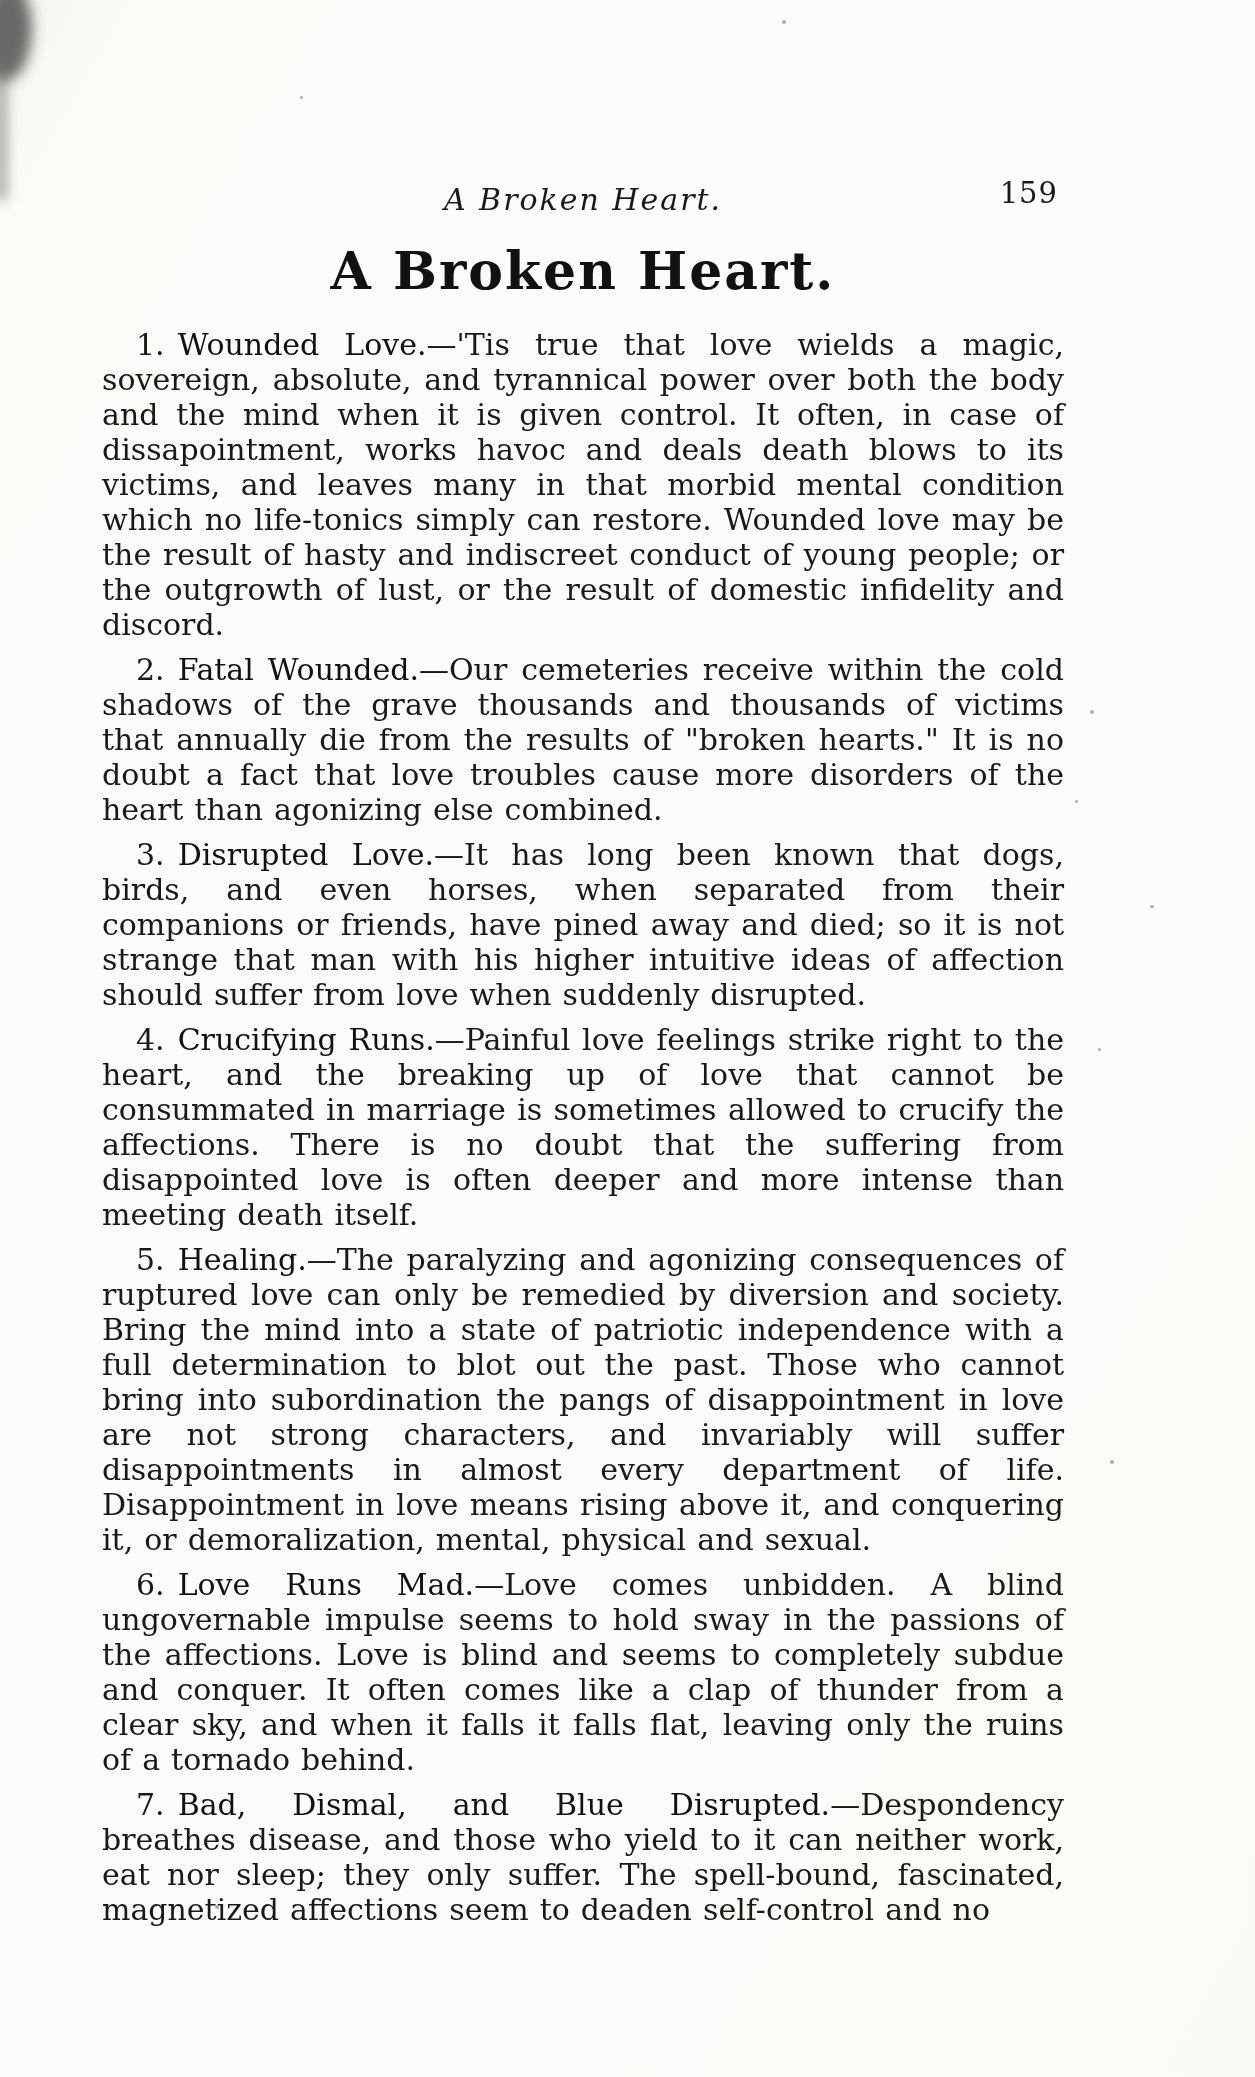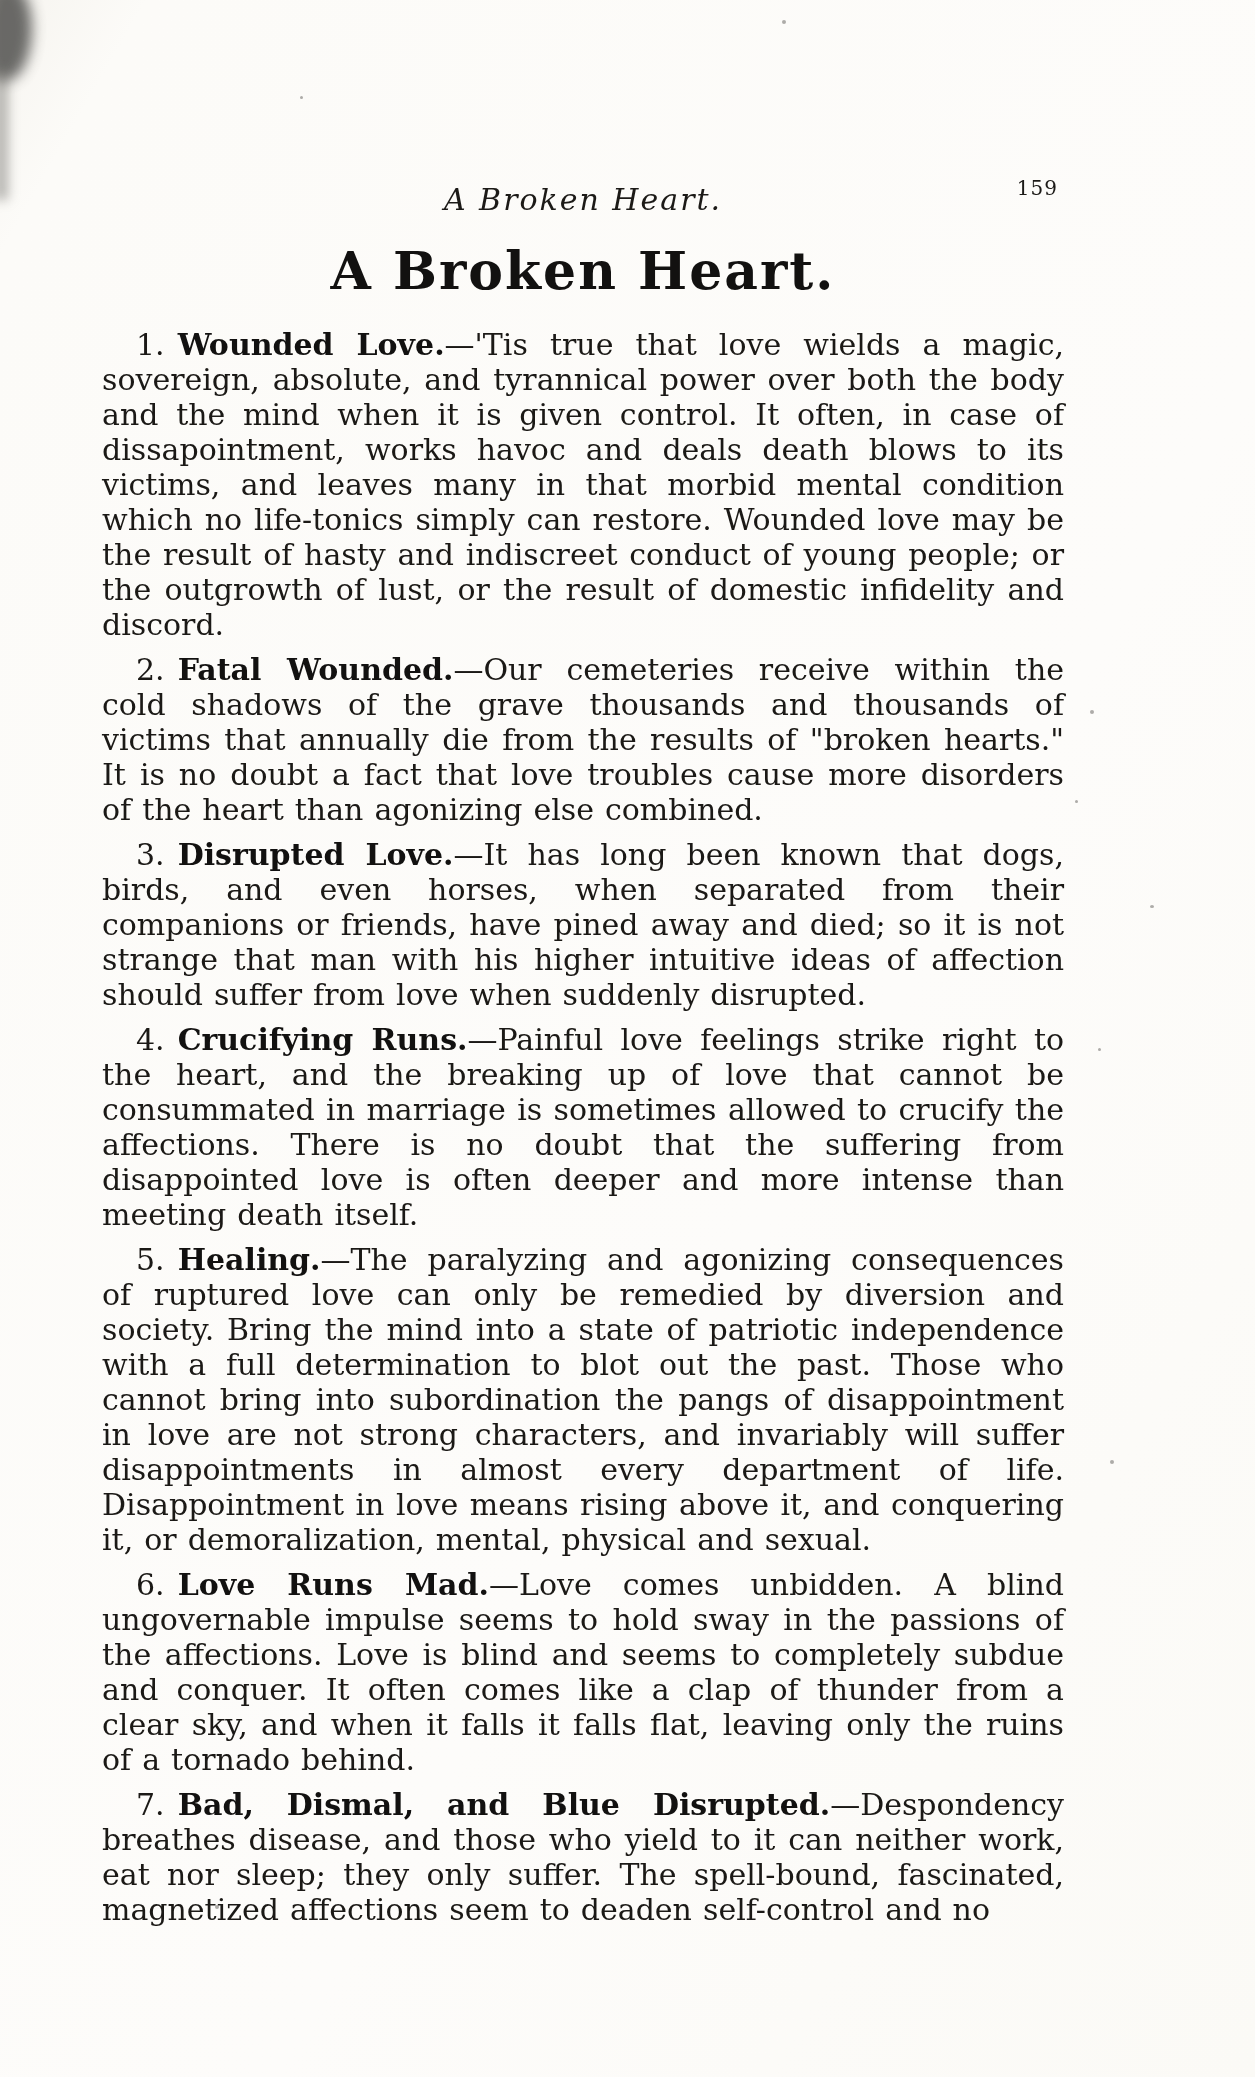--- a/index.html
+++ b/index.html
@@ -65,21 +65,21 @@
     text-align: center;
     font-style: italic;
     font-size: 30px;
     letter-spacing: 2px;
     color: #1c1a17;
   }
   .page-number {
     position: absolute;
     right: 6px;
     top: -6px;
-    font-size: 20px;
+    font-size: 29px;
     letter-spacing: 1px;
     color: #1c1a17;
   }
   h1.title {
     margin: 14px 0 26px 0;
     text-align: center;
     font-size: 52px;
     font-weight: 700;
     letter-spacing: 2px;
     color: #121110;
@@ -90,21 +90,21 @@
     font-size: 30px;
     line-height: 35px;
     text-align: justify;
     word-spacing: 1.5px;
     color: #1b1916;
   }
   .pnum {
     margin-right: 13px;
   }
   .phead {
-    font-weight: 700;
+    font-weight: 400;
     color: #121110;
   }
 </style>
 </head>
 <body>
 
 <div class="page">
 
   <div class="corner-smudge"></div>
   <div class="edge-smudge"></div>

